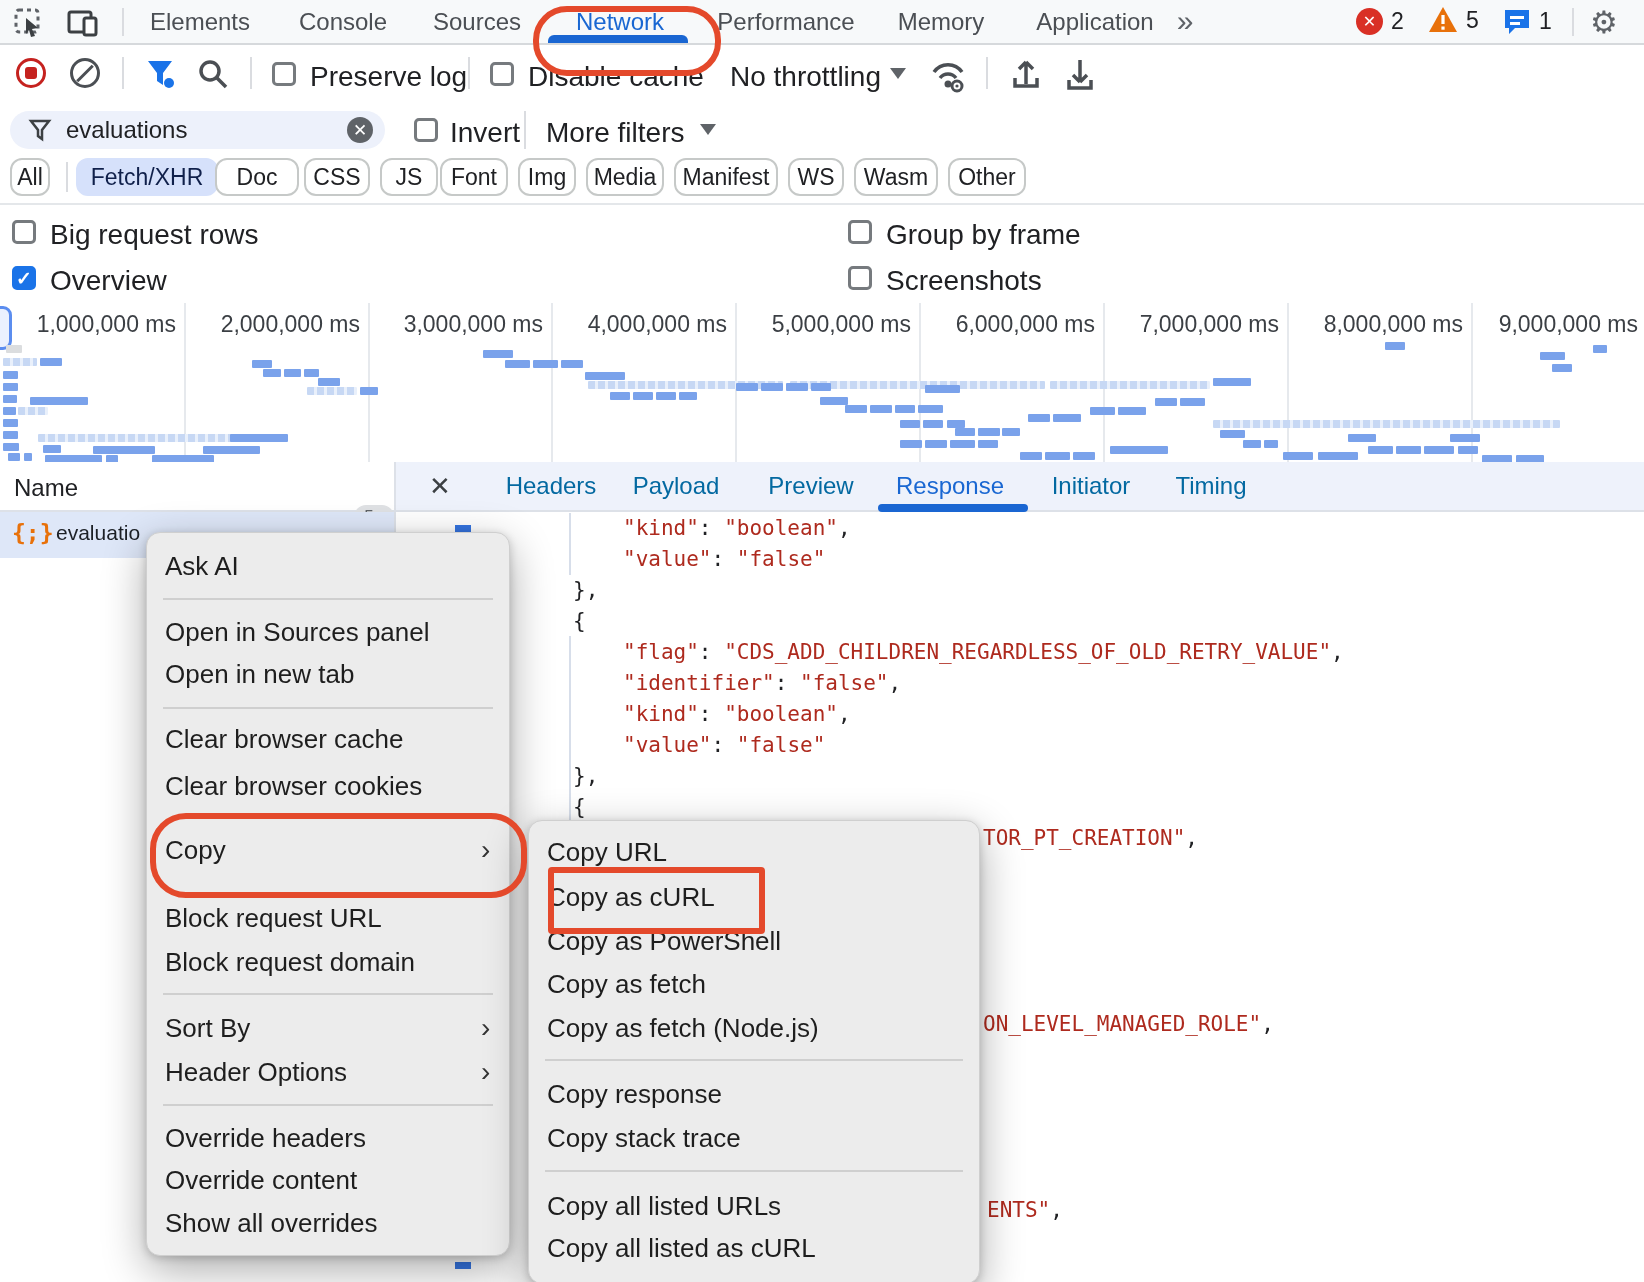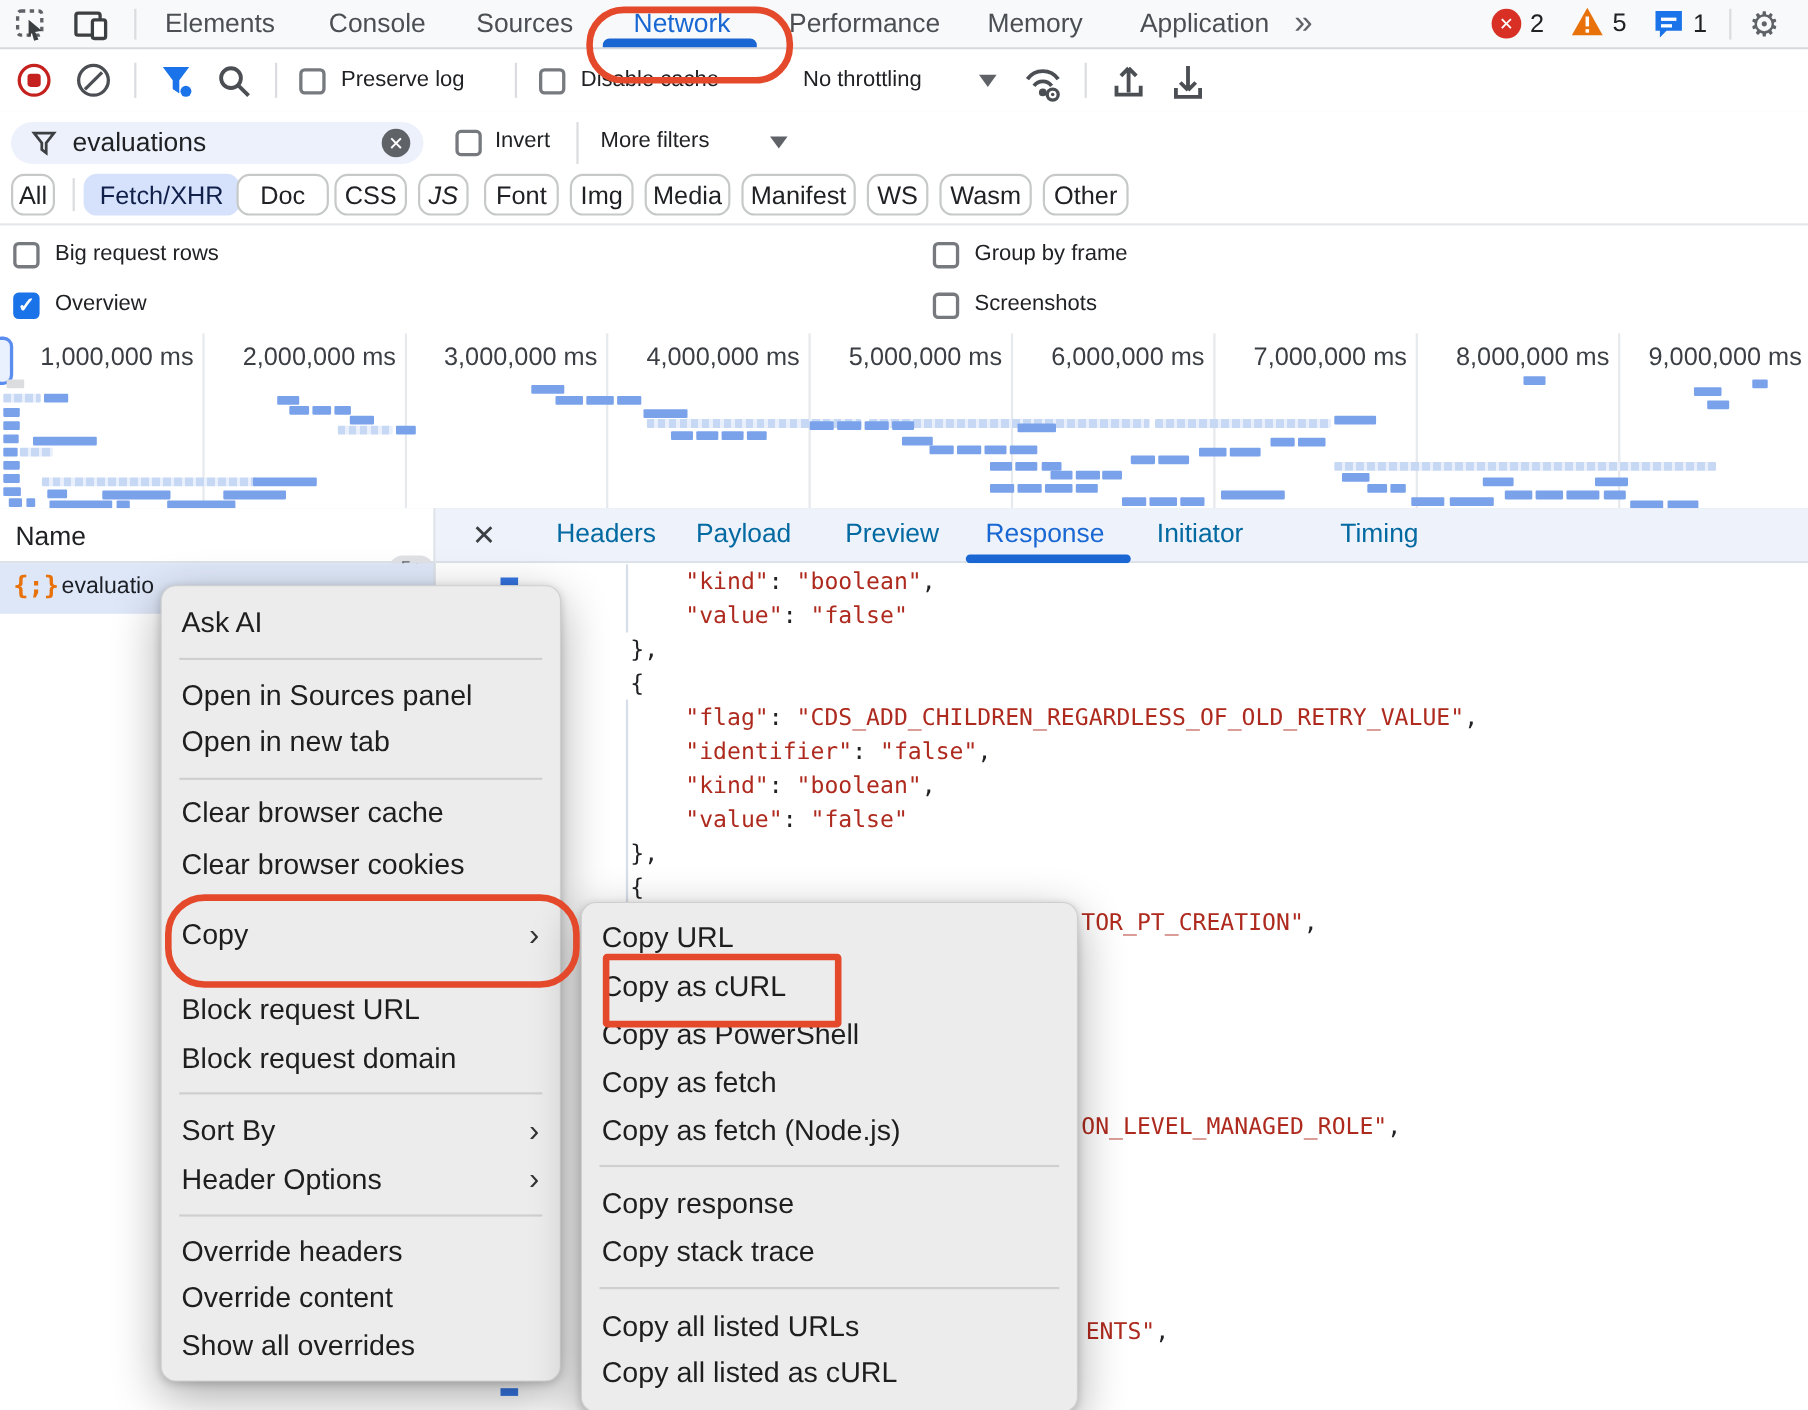--- a/index.html
+++ b/index.html
@@ -11,21 +11,21 @@
   #tabbar{left:0;top:0;width:1644px;height:43px;background:#F7F9FA;border-bottom:2px solid #D6D9DC;}
   .devtab{position:absolute;top:0;height:43px;display:flex;align-items:center;font-size:24px;color:#4b4f54;transform:translateX(-50%);cursor:default;}
   .devtab.sel{color:#1967D2;}
   #net-underline{left:548px;top:35px;width:140px;height:8px;background:#1A66D2;border-radius:6px 6px 0 0;}
   .vdiv{position:absolute;width:2px;background:#DADCE0;}
   .count{font-size:23px;color:#202124;margin-left:8px;}
   
   #toolbar{left:0;top:45px;width:1644px;height:56px;background:#fff;border-bottom:2px solid #E4E7EA;}
   .cb{position:absolute;width:24px;height:24px;border:3px solid #767A7E;border-radius:5px;background:#fff;box-sizing:border-box;}
   .cb.checked{background:#1A73E8;border-color:#1A73E8;color:#fff;font-size:19px;font-weight:bold;display:flex;align-items:center;justify-content:center;}
-  .lbl{position:absolute;font-size:20px;color:#202124;white-space:nowrap;}
+  .lbl{position:absolute;font-size:28px;color:#202124;white-space:nowrap;}
   .tri-down{width:0;height:0;border-left:8px solid transparent;border-right:8px solid transparent;border-top:11px solid #5F6368;}
   
   #filterrow{left:0;top:101px;width:1644px;height:102px;background:#fff;border-bottom:2px solid #E4E7EA;}
   #filterpill{position:absolute;left:10px;top:10px;width:375px;height:38px;background:#EDF1FB;border-radius:20px;display:flex;align-items:center;}
   #filterpill .txt{font-size:24px;color:#202124;margin-left:14px;}
   #clearx{position:absolute;right:12px;top:6px;width:26px;height:26px;border-radius:50%;background:#5F6368;color:#fff;font-size:17px;display:flex;align-items:center;justify-content:center;}
   .chip{position:absolute;top:57px;height:38px;border:2px solid #C6C9C8;border-radius:12px;background:#fff;color:#202124;font-size:23px;display:flex;align-items:center;justify-content:center;box-sizing:border-box;padding:0 15px;white-space:nowrap;}
   .chip.sel{background:#D6E1FB;border-color:#D6E1FB;color:#10204b;}
   
   
@@ -165,21 +165,21 @@
     <div class="lbl" style="left:450px;top:16px">Invert</div>
     <div class="vdiv" style="left:524px;top:10px;height:38px"></div>
     <div class="lbl" style="left:546px;top:16px">More filters</div>
     <div class="tri-down abs" style="left:700px;top:23px"></div>
     <div class="vdiv" style="left:66px;top:61px;height:30px"></div>
     <div id="chips">
         <div class="chip" style="left: 10px; width: 40px;">All</div>
         <div class="chip sel" style="left: 76px; width: 142px;">Fetch/XHR</div>
         <div class="chip" style="left: 215px; width: 84px;">Doc</div>
         <div class="chip" style="left: 304px; width: 66px;">CSS</div>
-        <div class="chip" style="left: 380px; width: 46px; font-style: italic;">JS</div>
+        <div class="chip" style="left: 380px; width: 58px;">JS</div>
         <div class="chip" style="left: 440px; width: 68px;">Font</div>
         <div class="chip" style="left: 518px; width: 58px;">Img</div>
         <div class="chip" style="left: 586px; width: 78px;">Media</div>
         <div class="chip" style="left: 674px; width: 104px;">Manifest</div>
         <div class="chip" style="left: 788px; width: 56px;">WS</div>
         <div class="chip" style="left: 854px; width: 84px;">Wasm</div>
         <div class="chip" style="left: 948px; width: 78px;">Other</div>
       </div>
   </div>
 
@@ -306,21 +306,21 @@
   <div id="nameheader" class="abs">
       <span>Name</span>
     </div>
   <div id="detailtabs" class="abs">
     <div class="dtab" style="left:44px;font-size:26px;color:#3C4043">✕</div>
   <div class="dtab" style="left: 155px;">Headers</div>
       <div class="dtab" style="left: 280px;">Payload</div>
       <div class="dtab" style="left: 415px;">Preview</div>
       <div class="dtab sel" style="left: 554px;">Response</div>
       <div class="dtab" style="left: 695px;">Initiator</div>
-      <div class="dtab" style="left: 815px; margin-left: 43px;">Timing</div>
+      <div class="dtab" style="left: 815px;">Timing</div>
     </div>
   <div id="resp-underline" class="abs"></div>
 
   <div id="code" class="abs">
     <div class="iguide" style="left:173px;top:1px;height:62px"></div>
     <div class="iguide" style="left:173px;top:124px;height:250px"></div>
   <div class="codeline" style="left: 227px; top: 16px;"><span class="r">"kind"</span><span class="p">: </span><span class="r">"boolean"</span><span class="p">,</span></div>
       <div class="codeline" style="left: 227px; top: 47px;"><span class="r">"value"</span><span class="p">: </span><span class="r">"false"</span></div>
       <div class="codeline" style="left: 177px; top: 78px;"><span class="p">},</span></div>
       <div class="codeline" style="left: 177px; top: 109px;"><span class="p">{</span></div>

